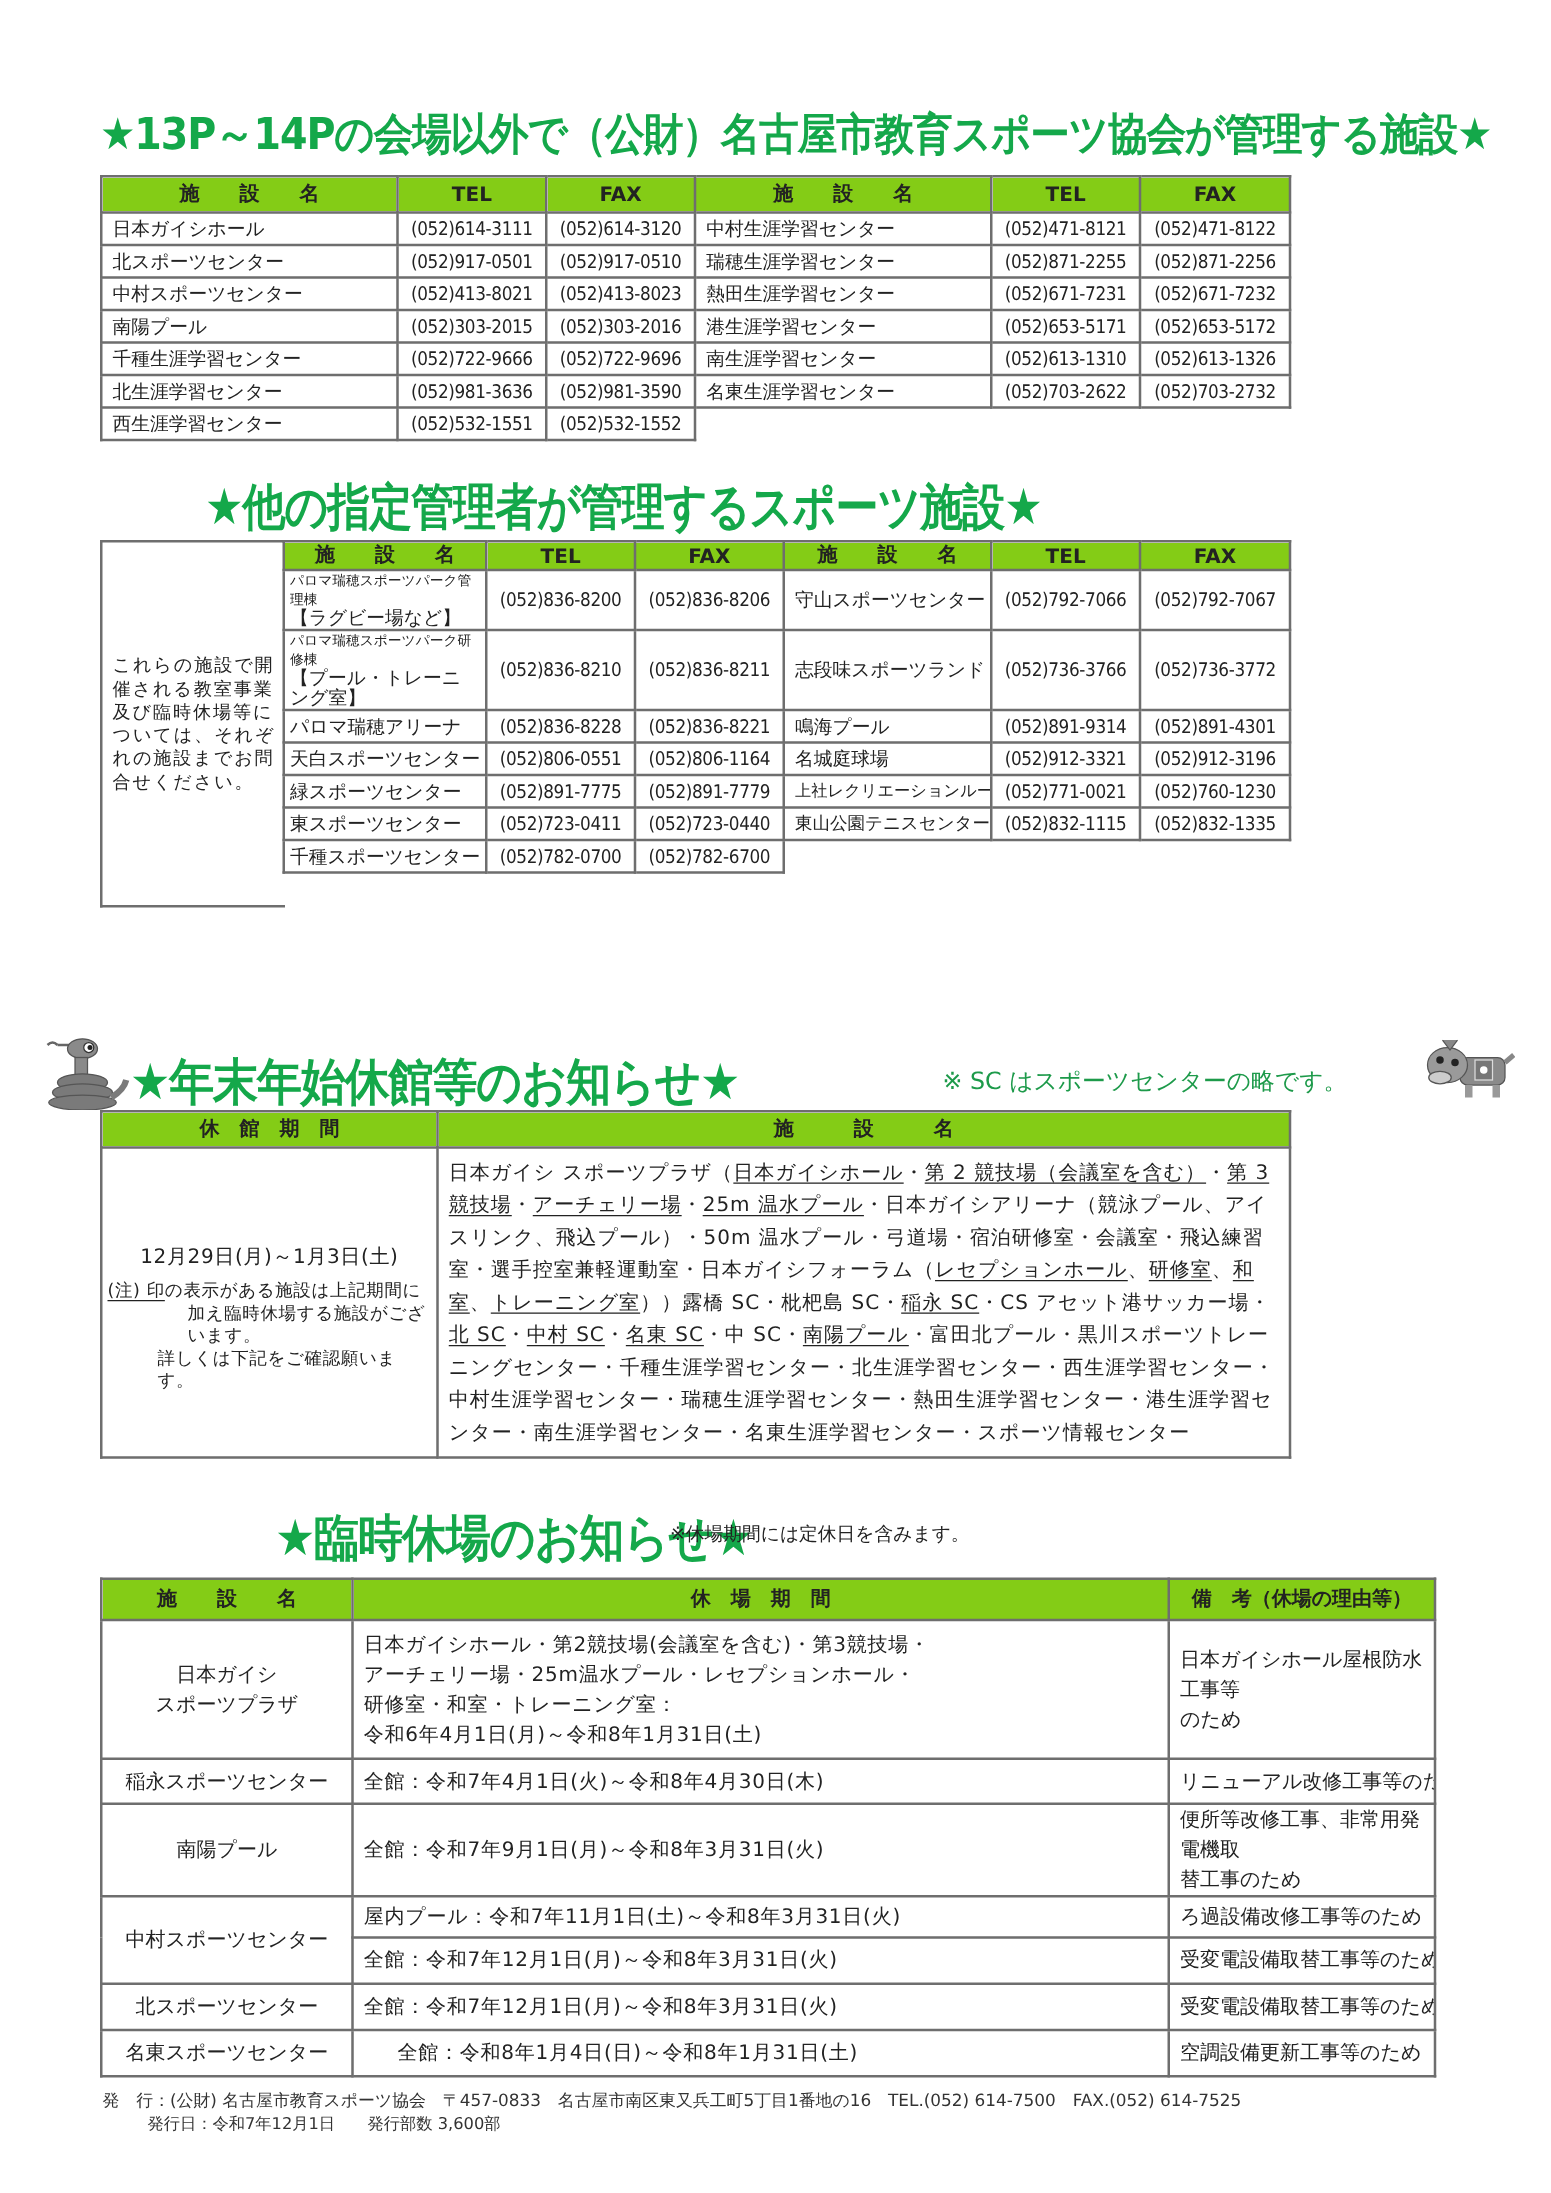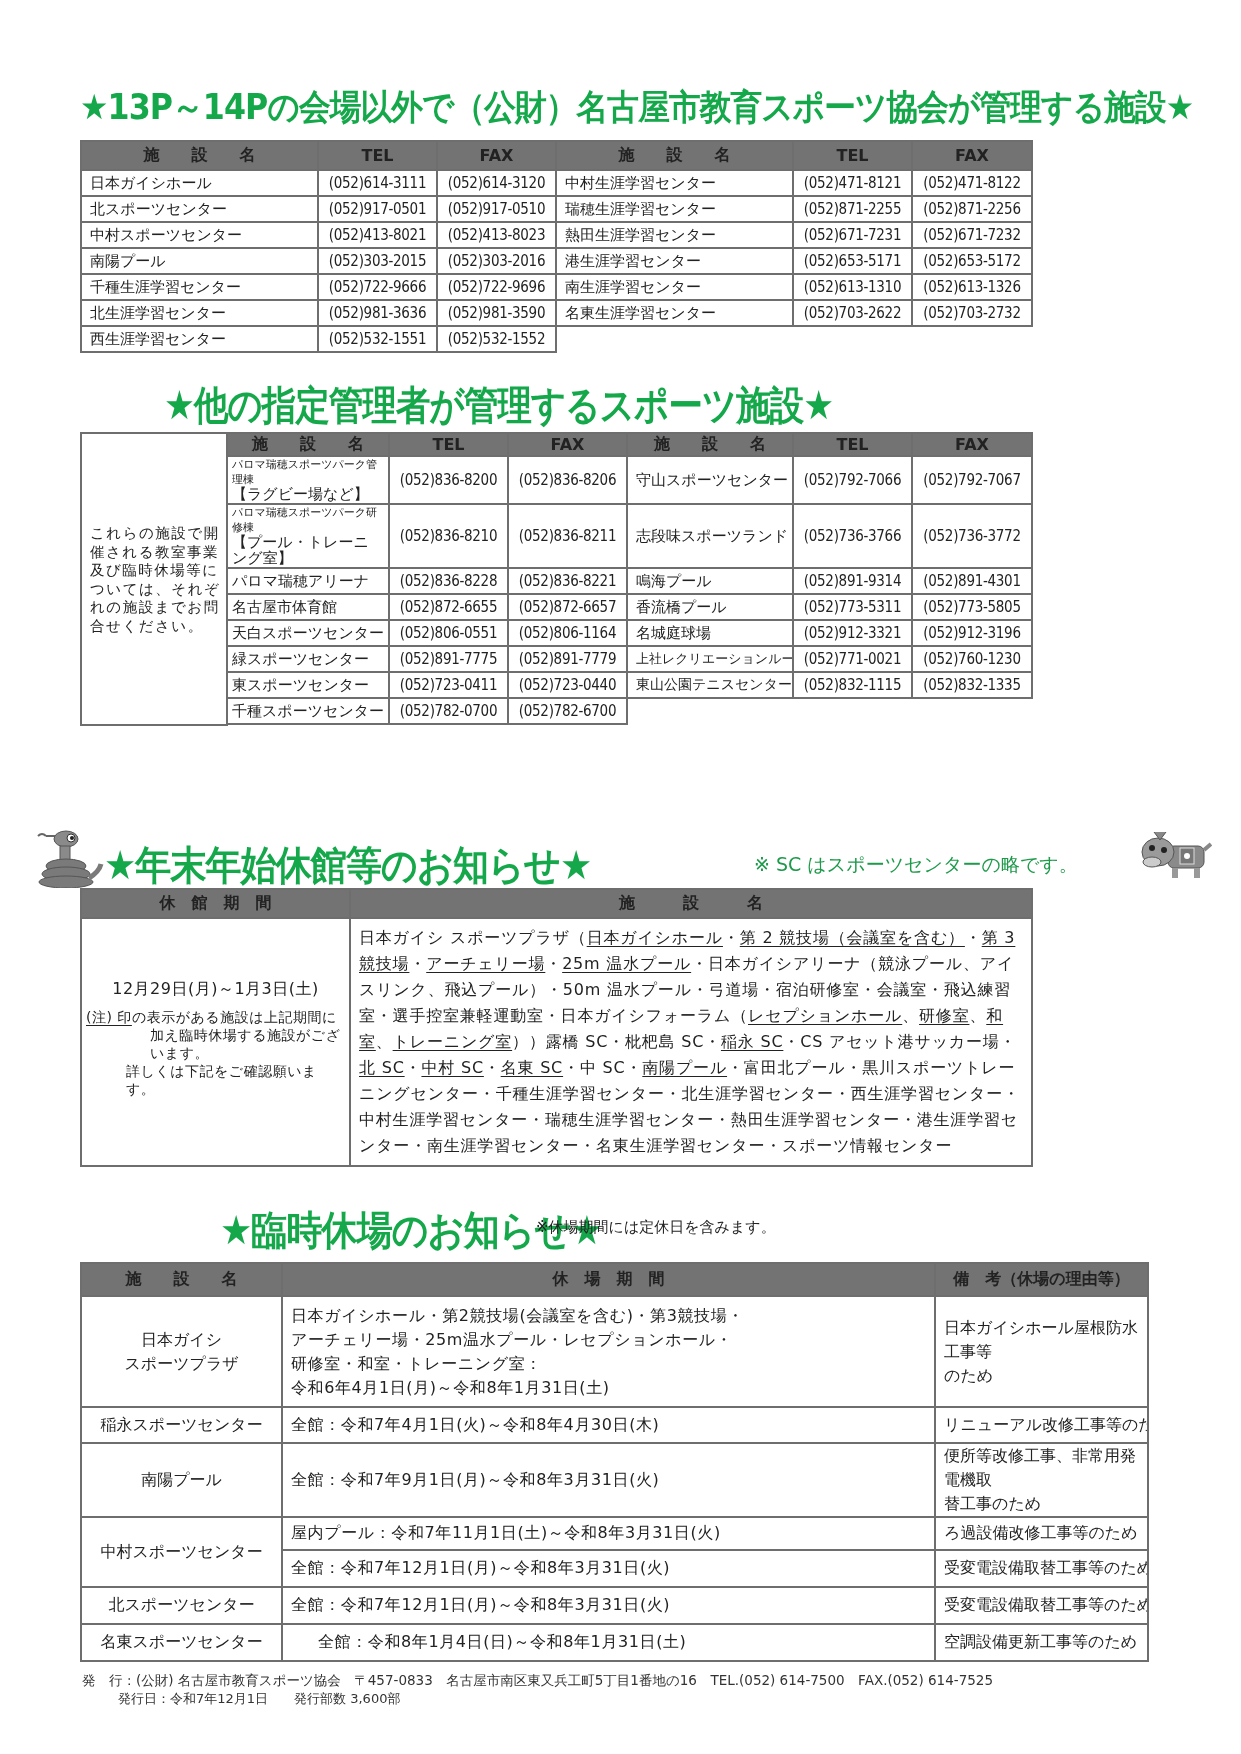--- a/index.html
+++ b/index.html
@@ -1,20 +1,20 @@
 <!DOCTYPE html>
 <html><head>
 <meta charset="utf-8">
 <style>
   html, body { margin:0; padding:0; background:#ffffff; }
   body { width:1241px; height:1754px; position:relative; overflow:hidden; font-family:"DejaVu Sans", "Liberation Sans", sans-serif; color:#222; }
   .title { position:absolute; color:#14a84a; font-weight:bold; white-space:nowrap; font-family:"DejaVu Sans", sans-serif; letter-spacing:-1px; }
   table { border-collapse:collapse; position:absolute; table-layout:fixed; }
   td, th { border:2px solid #6e6e6e; font-size:15px; padding:0 8px; overflow:hidden; white-space:nowrap; }
-  th { background:#737373; font-weight:bold; font-size:16px; text-align:center; color:#222; }
+  th { background:#84cc16; font-weight:bold; font-size:16px; text-align:center; color:#222; }
   td.c { text-align:center; }
   td.tel { text-align:center; font-family:"DejaVu Sans Condensed","DejaVu Sans", sans-serif; letter-spacing:-0.3px; }
   td.small { font-size:11px; line-height:15px; white-space:normal; }
   td.small .big { font-size:15px; }
   .nob { border:none !important; }
   .u { text-decoration:underline; text-underline-offset:3px; }
   .wrap { white-space:normal; }
   .note { position:absolute; white-space:nowrap; }
   .mascot { position:absolute; }
 </style>
@@ -138,28 +138,20 @@
     <td class="tel">(052)736-3766</td>
     <td class="tel">(052)736-3772</td>
   </tr>
   <tr style="height:26px;">
     <td style="padding:0 4px;">パロマ瑞穂アリーナ</td>
     <td class="tel">(052)836-8228</td>
     <td class="tel">(052)836-8221</td>
     <td>鳴海プール</td>
     <td class="tel">(052)891-9314</td>
     <td class="tel">(052)891-4301</td>
-  </tr>
-  <tr style="height:26px;">
-    <td style="padding:0 4px;">名古屋市体育館</td>
-    <td class="tel">(052)872-6655</td>
-    <td class="tel">(052)872-6657</td>
-    <td>香流橋プール</td>
-    <td class="tel">(052)773-5311</td>
-    <td class="tel">(052)773-5805</td>
   </tr>
   <tr style="height:26px;">
     <td style="padding:0 4px;">天白スポーツセンター</td>
     <td class="tel">(052)806-0551</td>
     <td class="tel">(052)806-1164</td>
     <td>名城庭球場</td>
     <td class="tel">(052)912-3321</td>
     <td class="tel">(052)912-3196</td>
   </tr>
   <tr style="height:26px;">
@@ -222,21 +214,21 @@
       <col style="width:269px">
       <col style="width:682px">
     </colgroup>
   <tbody>
       <tr style="height:29px;">
     <th>休　館　期　間</th>
     <th>施　　　設　　　名</th>
   </tr>
   <tr style="height:236px;">
     <td class="wrap" style="vertical-align:top; padding:0 4px;">
-      <div style="text-align:center; font-size:16px; margin-top:60px; letter-spacing:0.5px;">12月29日(月)～1月3日(土)</div>
+      <div style="text-align:center; font-size:16px; margin-top:76px; letter-spacing:0.5px;">12月29日(月)～1月3日(土)</div>
       <div style="font-size:14px; line-height:18px; margin-top:8px; padding-left:64px; text-indent:-64px; letter-spacing:0.5px;"><span class="u">(注) 印</span><span>の表示がある施設は上記期間に加え臨時休場する施設がございます。</span></div>
       <div style="font-size:14px; line-height:18px; padding-left:40px; letter-spacing:0.5px;">詳しくは下記をご確認願います。</div>
     </td>
     <td class="wrap" style="vertical-align:top; padding:6px 8px; font-size:16px; line-height:26px; letter-spacing:0.8px;">
       <span>日本ガイシ スポーツプラザ（</span><span class="u">日本ガイシホール</span><span>・</span><span class="u">第 2 競技場（会議室を含む）</span><span>・</span><span class="u">第 3 競技場</span><span>・</span><span class="u">アーチェリー場</span><span>・</span><span class="u">25m 温水プール</span><span>・日本ガイシアリーナ（競泳プール、アイスリンク、飛込プール）・50m 温水プール・弓道場・宿泊研修室・会議室・飛込練習室・選手控室兼軽運動室・日本ガイシフォーラム（</span><span class="u">レセプションホール</span><span>、</span><span class="u">研修室</span><span>、</span><span class="u">和室</span><span>、</span><span class="u">トレーニング室</span><span>））露橋 SC・枇杷島 SC・</span><span class="u">稲永 SC</span><span>・CS アセット港サッカー場・</span><span class="u">北 SC</span><span>・</span><span class="u">中村 SC</span><span>・</span><span class="u">名東 SC</span><span>・中 SC・</span><span class="u">南陽プール</span><span>・富田北プール・黒川スポーツトレーニングセンター・千種生涯学習センター・北生涯学習センター・西生涯学習センター・中村生涯学習センター・瑞穂生涯学習センター・熱田生涯学習センター・港生涯学習センター・南生涯学習センター・名東生涯学習センター・スポーツ情報センター</span>
     </td>
   </tr>
 </tbody>
   </table>
 

